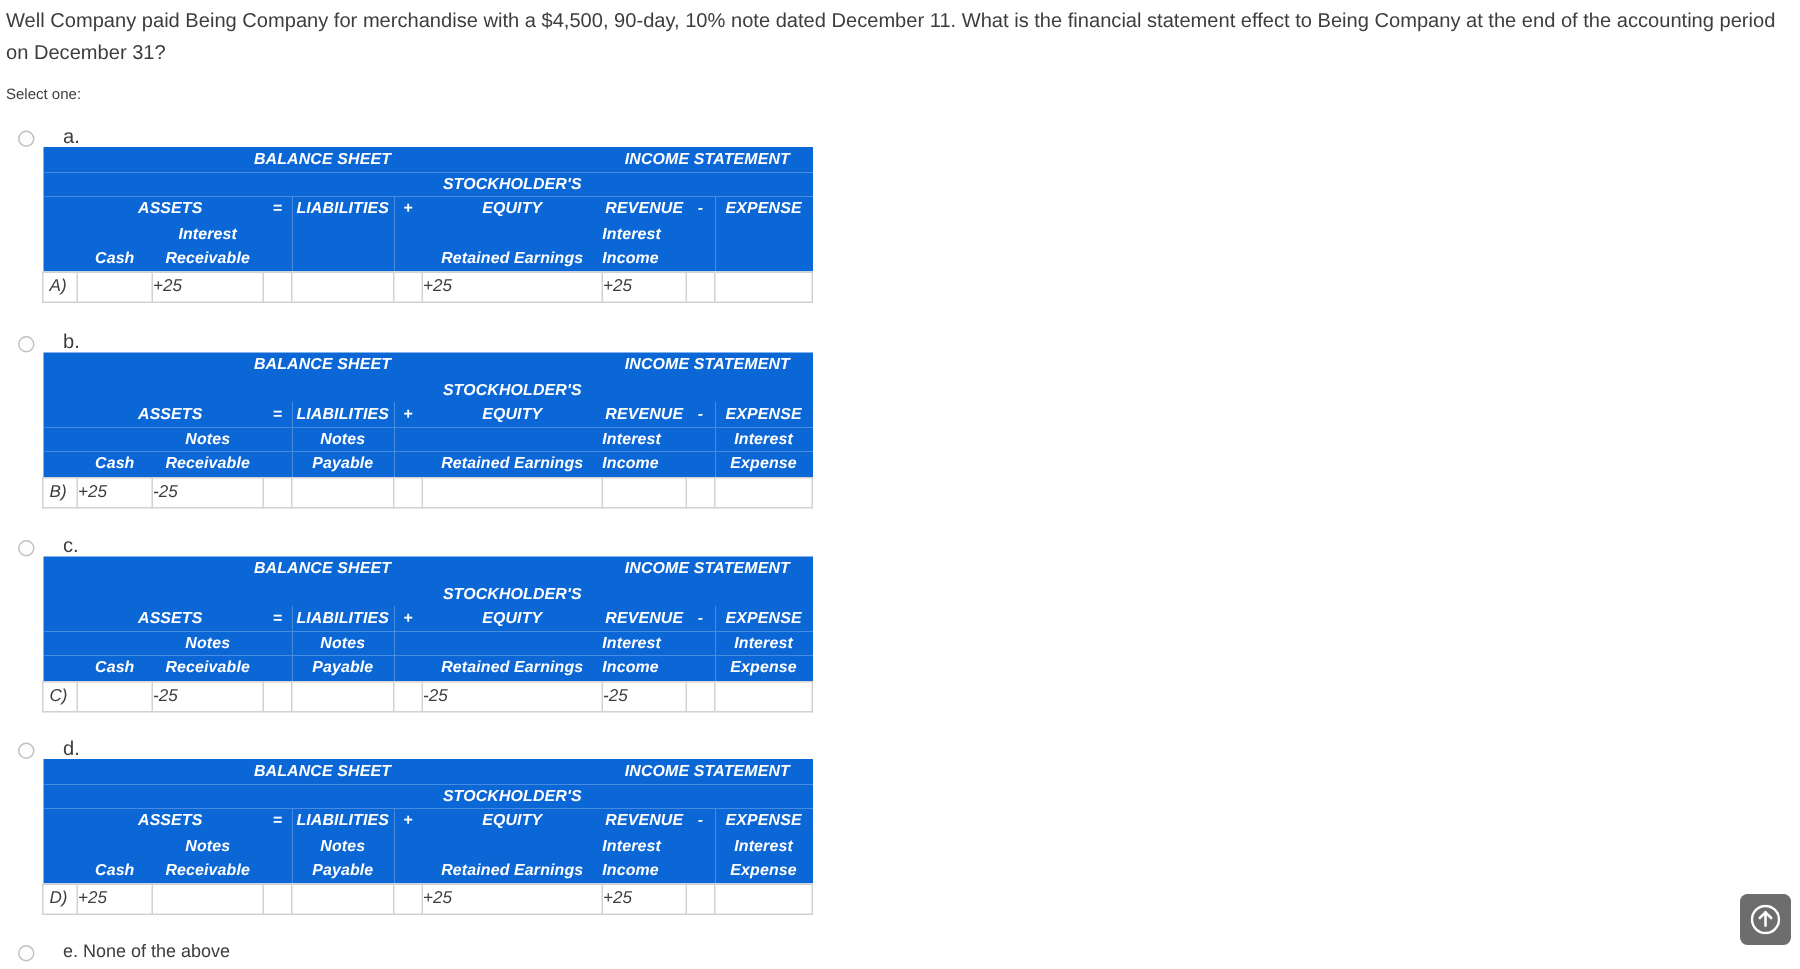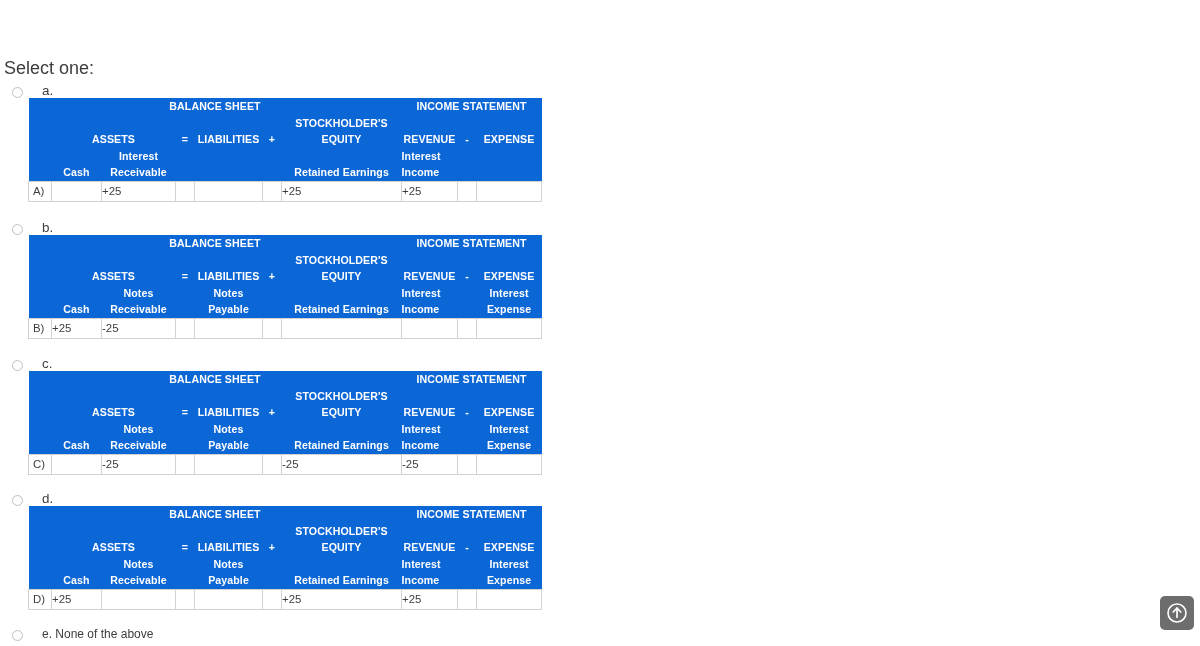--- a/index.html
+++ b/index.html
@@ -33,21 +33,21 @@
     font-size: 13.4px;
     line-height: 21px;
     color: #3d3d3d;
     padding-top: 3px;
   }
 
   .select-one {
     position: absolute;
     left: 4px;
     top: 58px;
-    font-size: 18px;
+    font-size: 10px;
     color: #3d3d3d;
   }
 
   
   .option {
     position: absolute;
     left: 0;
     width: 1200px;
   }
   .radio {
@@ -84,20 +84,21 @@
     position: absolute;
     left: 28px;
     top: 14px;
   }
   table.fin {
     border-collapse: collapse;
     table-layout: fixed;
     width: 513px;
     font-size: 10.6px;
     font-weight: bold;
+    font-style: italic;
   }
   table.fin td {
     padding: 0;
     margin: 0;
     line-height: 16.6px;
     height: 16.6px;
   }
   .hdr {
     background: #0b66d6;
     color: #ffffff;
@@ -156,20 +157,21 @@
     justify-content: center;
     cursor: pointer;
   }
   .scroll-top svg { display: block; }
 </style>
 </head>
 <body>
 
 <div class="page">
 
+  <div class="question-text">Well Company paid Being Company for merchandise with a $4,500, 90-day, 10% note dated December 11. What is the financial statement effect to Being Company at the end of the accounting period on December 31?</div>
 
   <div class="select-one">Select one:</div>
 
   <div id="options-host">
       <div class="option" style="top: 84px;">
         <div class="radio"></div>
         <div class="opt-letter">a.</div>
         <div class="fin-table-wrap">
 <table class="fin">
   <colgroup>

